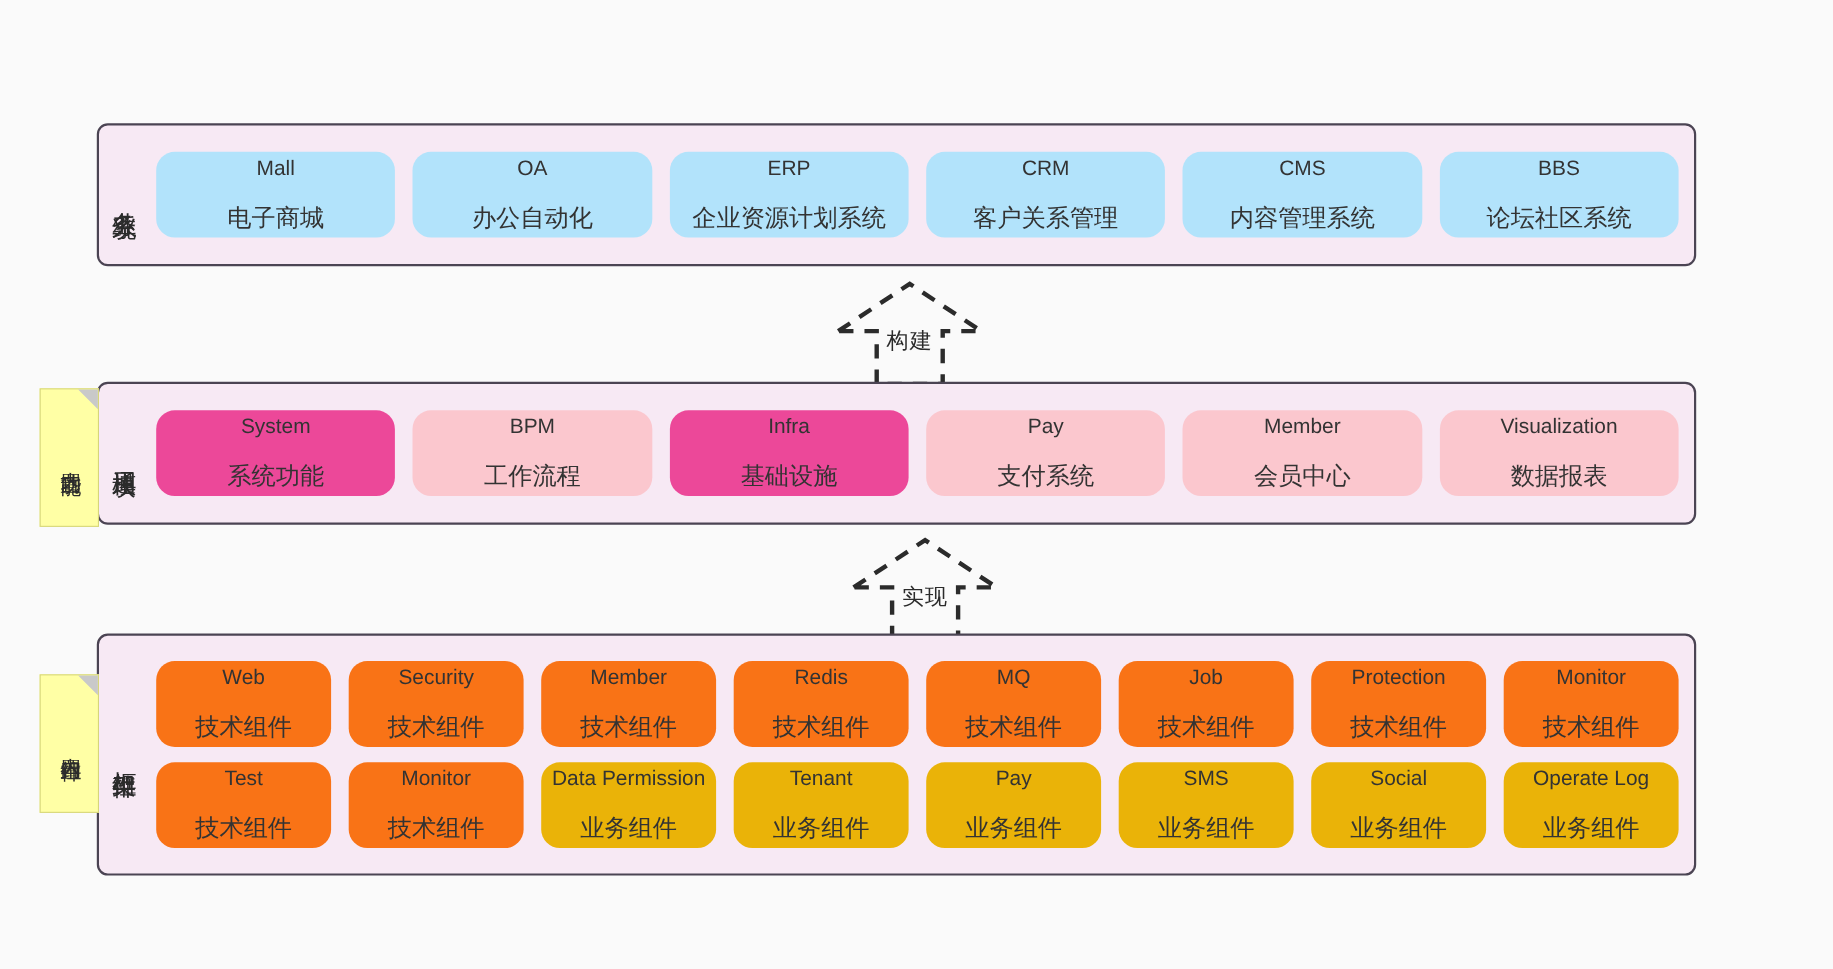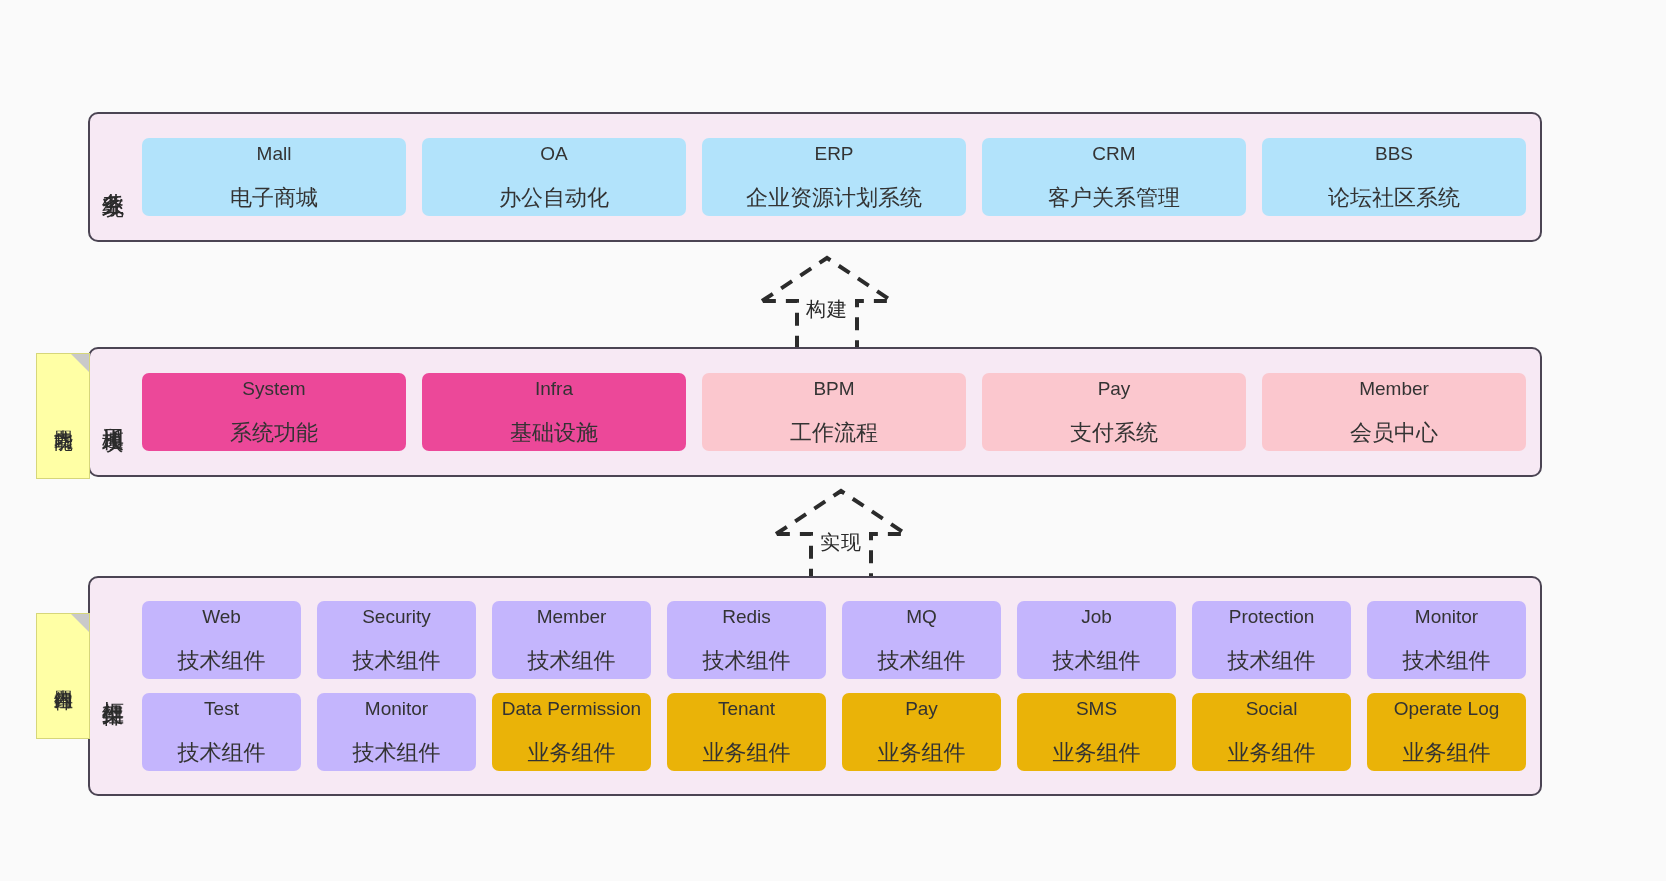--- a/index.html
+++ b/index.html
@@ -55,38 +55,38 @@
 
   .row {
     display: flex;
     gap: 16px;
     align-items: stretch;
   }
 
   
   .card {
     flex: 1 1 0;
-    border-radius: 7px;
+    border-radius: 17px;
     display: flex;
     flex-direction: column;
     align-items: center;
     justify-content: center;
     text-align: center;
     line-height: 1.22;
     box-sizing: border-box;
     padding: 4px 6px;
     gap: 20px;
   }
   .card .t1 { font-size: 19px; }
   .card .t2 { font-size: 22px; }
 
   .card.blue      { background: #b2e3fb; }
   .card.red       { background: #ec4899; }
   .card.pink      { background: #fbc7ce; }
-  .card.green     { background: #c4b5fd; }
+  .card.green     { background: #f97316; }
   .card.lightgreen{ background: #eab308; text-align: right; }
 
   
   #layer-business { left: 88px;  top: 112px; width: 1454px; height: 130px; }
   #layer-business .row { height: 78px; }
 
   #layer-modules  { left: 88px;  top: 347px; width: 1454px; height: 130px; }
   #layer-modules .row { height: 78px; }
 
   #layer-framework{ left: 88px;  top: 576px; width: 1454px; height: 220px; }
@@ -160,20 +160,24 @@
       </div>
       <div class="card blue">
         <span class="t1">ERP</span>
         <span class="t2">企业资源计划系统</span>
       </div>
       <div class="card blue">
         <span class="t1">CRM</span>
         <span class="t2">客户关系管理</span>
       </div>
       <div class="card blue">
+        <span class="t1">CMS</span>
+        <span class="t2">内容管理系统</span>
+      </div>
+      <div class="card blue">
         <span class="t1">BBS</span>
         <span class="t2">论坛社区系统</span>
       </div>
     </div>
   </div>
 </div>
 
 <div class="uml-arrow" id="arrow-build">
   <svg viewBox="0 0 180 100" xmlns="http://www.w3.org/2000/svg">
     <path d="M 25 48 L 90 5 L 155 48 L 120 48 L 120 96 L 60 96 L 60 48 Z" fill="none" stroke="#2b2b2b" stroke-width="4" stroke-dasharray="13 10" stroke-linecap="butt" stroke-linejoin="miter"></path>
@@ -186,35 +190,39 @@
 </div>
 
 <div class="layer" id="layer-modules">
   <div class="layer-title">通用模块</div>
   <div class="layer-body">
     <div class="row">
       <div class="card red">
         <span class="t1">System</span>
         <span class="t2">系统功能</span>
       </div>
+      <div class="card pink">
+        <span class="t1">BPM</span>
+        <span class="t2">工作流程</span>
+      </div>
       <div class="card red">
         <span class="t1">Infra</span>
         <span class="t2">基础设施</span>
       </div>
       <div class="card pink">
-        <span class="t1">BPM</span>
-        <span class="t2">工作流程</span>
-      </div>
-      <div class="card pink">
         <span class="t1">Pay</span>
         <span class="t2">支付系统</span>
       </div>
       <div class="card pink">
         <span class="t1">Member</span>
         <span class="t2">会员中心</span>
+      </div>
+      <div class="card pink">
+        <span class="t1">Visualization</span>
+        <span class="t2">数据报表</span>
       </div>
     </div>
   </div>
 </div>
 
 <div class="uml-arrow" id="arrow-realize">
   <svg viewBox="0 0 180 100" xmlns="http://www.w3.org/2000/svg">
     <path d="M 25 48 L 90 5 L 155 48 L 120 48 L 120 96 L 60 96 L 60 48 Z" fill="none" stroke="#2b2b2b" stroke-width="4" stroke-dasharray="13 10" stroke-linecap="butt" stroke-linejoin="miter"></path>
   </svg>
   <div class="uml-label">实现</div>

